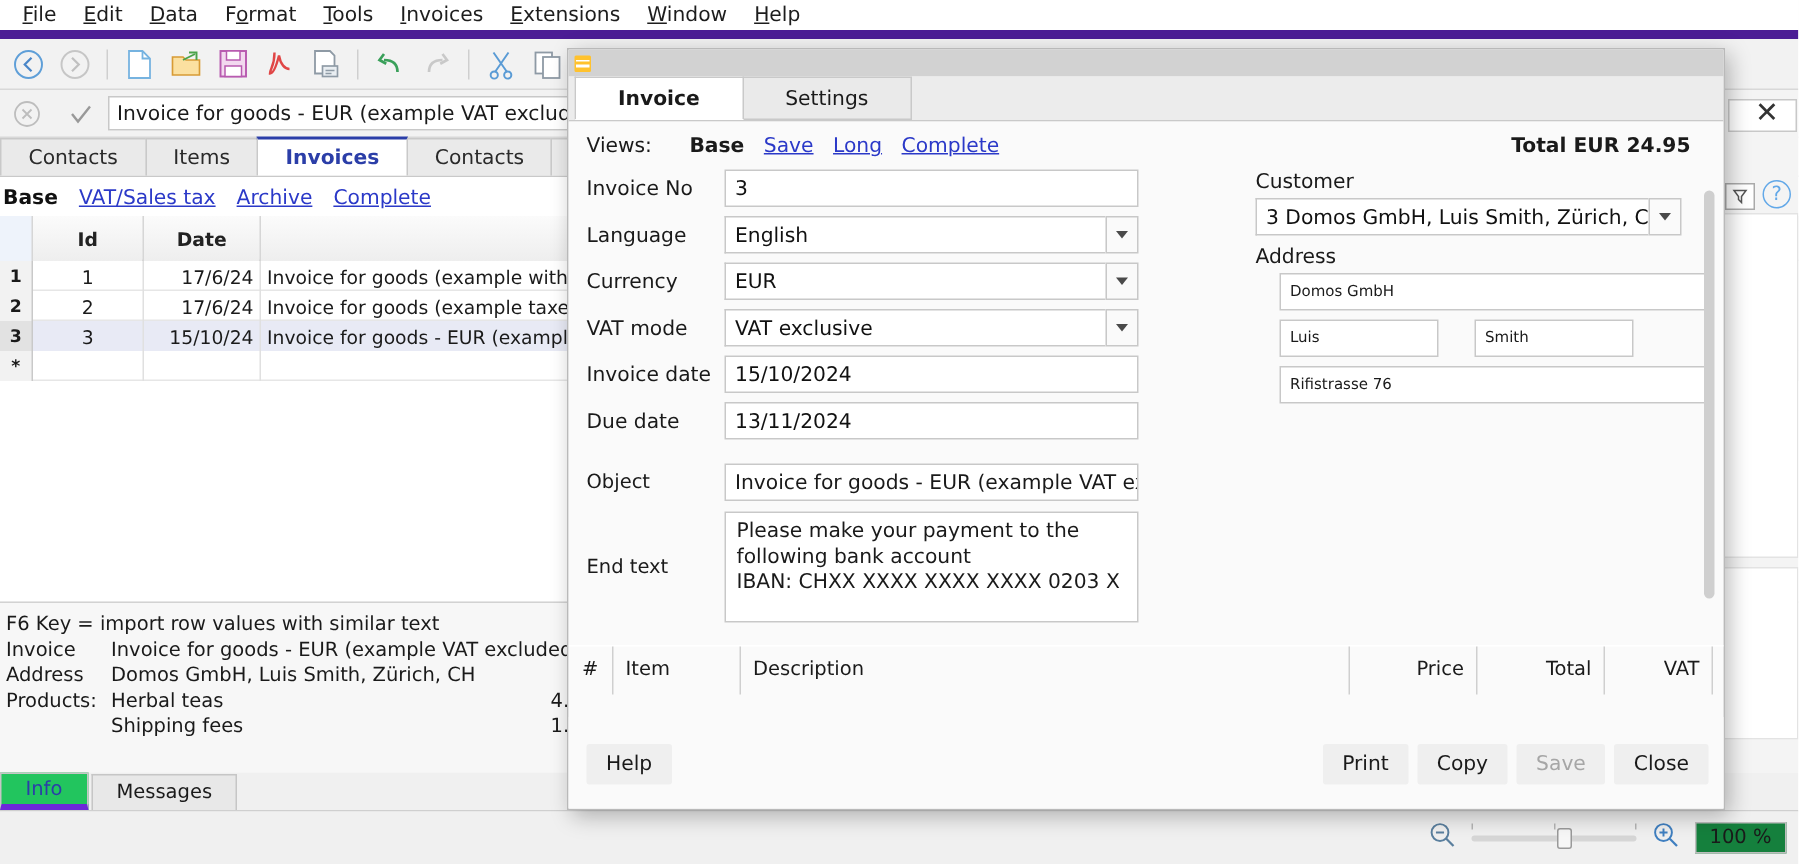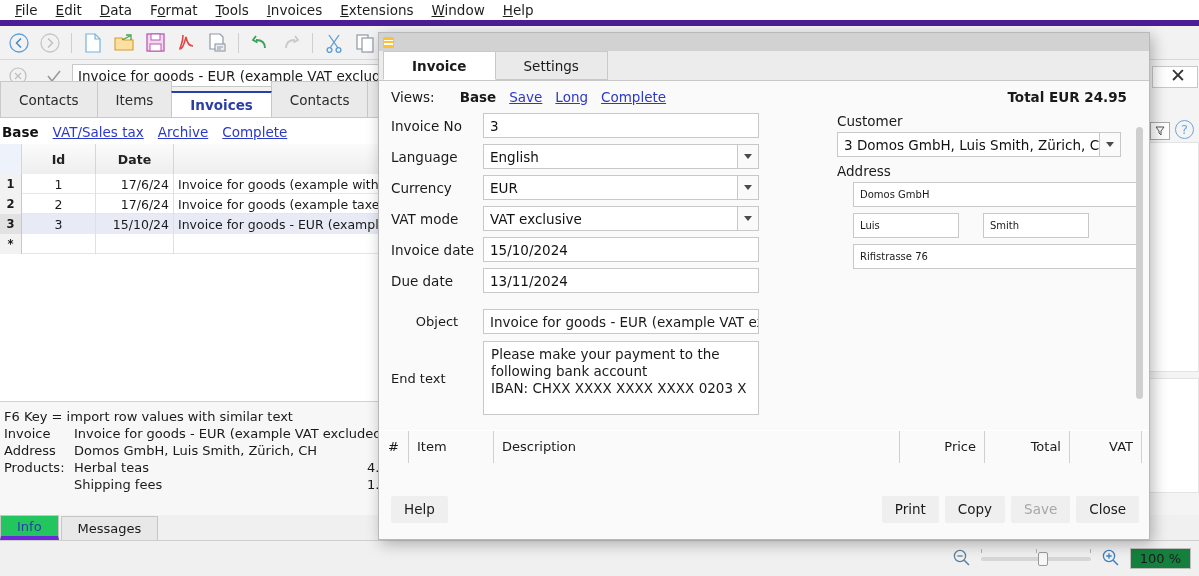--- a/index.html
+++ b/index.html
@@ -43,21 +43,21 @@
     flex:1; height:23px; background:#fff; border:1px solid #c8c8c8;
     display:flex; align-items:center; padding:0 5px; font-size:13.5px; margin-right:4px;
   }
 
   
   .tabstrip {
     position:absolute; left:0; top:92px; width:1199px; height:26px;
     background:#f2f2f2; display:flex; align-items:flex-end; border-bottom:1px solid #c9c9c9;
   }
   .tab {
-    height:36px; padding:0 18px; display:flex; align-items:center;
+    height:25px; padding:0 18px; display:flex; align-items:center;
     background:#eaeaea; border:1px solid #c9c9c9; border-bottom:none;
     margin-right:-1px; font-size:13.5px; color:#2a2a2a; white-space:nowrap;
   }
   .tab.active {
     background:#ffffff; color:#2b3ea8; font-weight:bold;
     border-top:2px solid #2b3ea8; position:relative; z-index:3; height:26px;
   }
 
   
   .subnav {
@@ -167,21 +167,21 @@
   .cbtn { width:22px; height:25px; background:#fafafa; border:1px solid #c8c8c8;
           display:flex; align-items:center; justify-content:center; }
   .caret { width:0;height:0;border-left:4px solid transparent;border-right:4px solid transparent;border-top:5px solid #4a4a4a;}
 
   .lbl-std { font-size:13.5px; margin-bottom:3px; display:block; }
   .rfield { width:284px; height:25px; background:#fff; border:1px solid #c8c8c8;
             display:flex; align-items:center; padding:0 6px; font-size:10px; margin-bottom:6px;margin-left:16px; }
   .rrow { display:flex; gap:8px; margin-bottom:6px; align-items:center; }
 
   .objrow { display:flex; align-items:center; margin-top:10px; padding-left:12px; }
-  .objrow .flbl { width:92px;text-align:center; }
+  .objrow .flbl { width:92px; }
   .obj-in { width:276px; height:25px; background:#fff; border:1px solid #c8c8c8;
             display:flex; align-items:center; padding:0 6px; font-size:13.5px; overflow:hidden; white-space:nowrap;}
   .endrow { display:flex; align-items:center; margin-top:7px; padding-left:12px;}
   .endrow .flbl { width:92px; }
   .end-box { width:276px; height:74px; background:#fff; border:1px solid #c8c8c8;
              padding:4px 7px; font-size:13.5px; line-height:17px; white-space:pre-wrap; overflow:hidden;}
 
   .itemhdr { position:absolute; left:0; bottom:78px; width:772px; height:32px;
              border-top:1px solid #ffffff; display:flex; align-items:center; font-size:13px; }
   .ih { border-right:1px solid #cfcfcf; height:32px; display:flex; align-items:center; padding:0 8px;}

